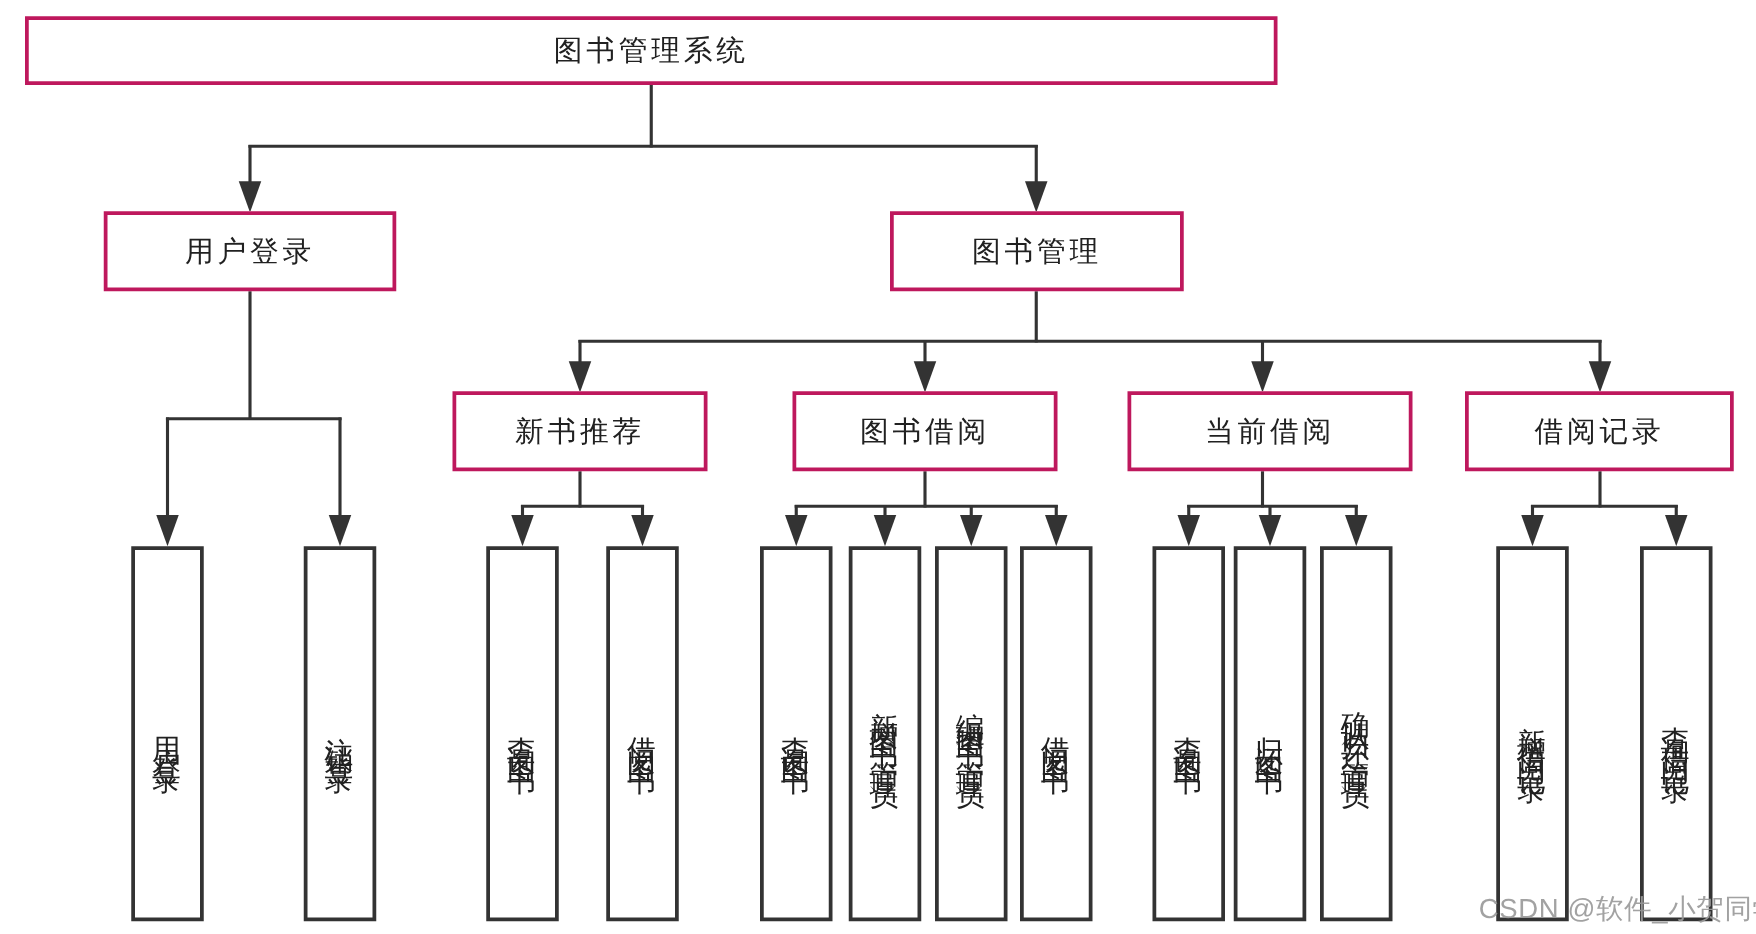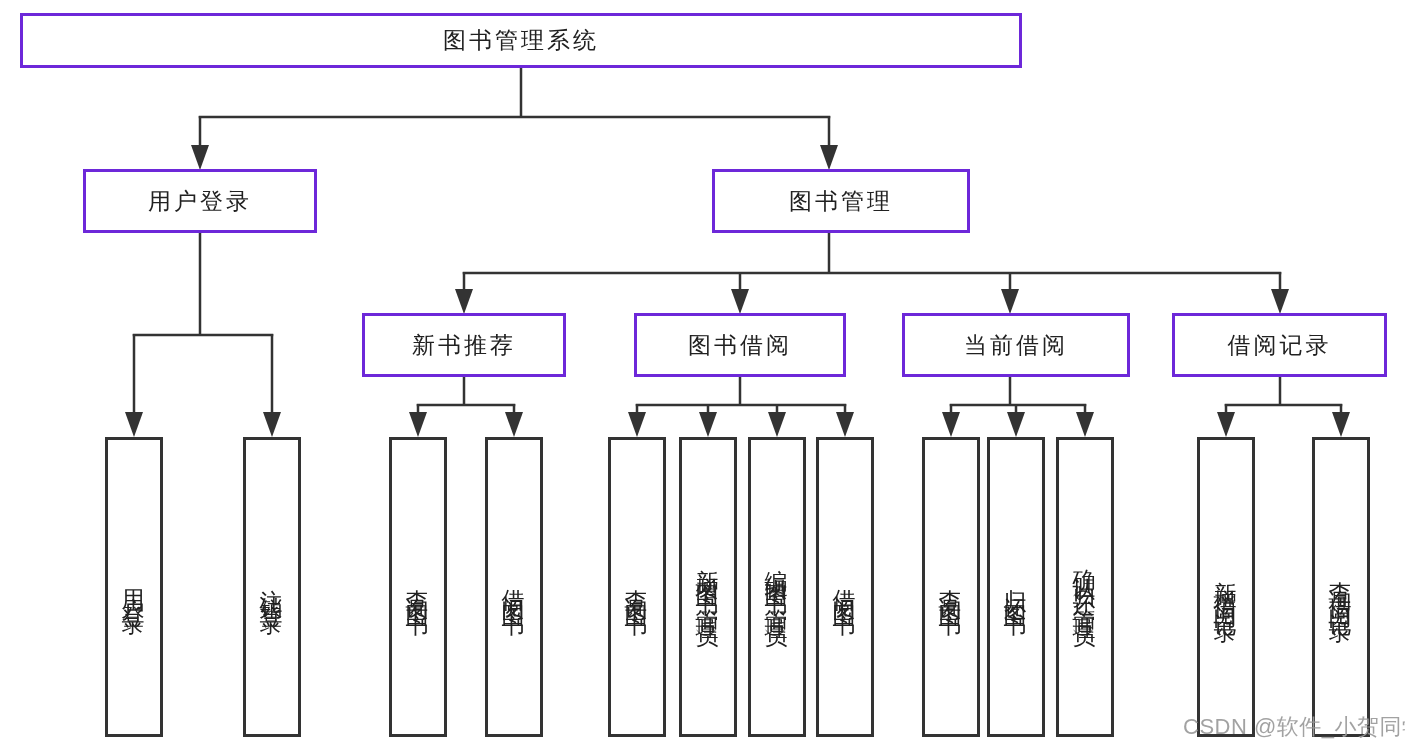--- a/index.html
+++ b/index.html
@@ -7,21 +7,21 @@
     position:relative;
     width:1405px;height:747px;
     background:#ffffff;
     font-family:"Liberation Sans","DejaVu Sans",sans-serif;
     color:#212121;
     overflow:hidden;
   }
   #connectors{position:absolute;left:0;top:0;width:1405px;height:747px;}
   .hbox{
     position:absolute;
-    border:3px solid #6d28d9;
+    border:3px solid #be185d;
     background:#ffffff;
     display:flex;align-items:center;justify-content:center;
     box-sizing:border-box;
     z-index:2;
   }
   .hlbl{
     font-size:23px;
     letter-spacing:3px;
     white-space:nowrap;
     color:#212121;
@@ -136,21 +136,21 @@
     </g>
   </svg>
 
   <div class="hbox" style="left:20px;top:13px;width:1002px;height:55px">
     <span class="hlbl">图书管理系统</span>
   </div>
 
   <div class="hbox" style="left:83px;top:169px;width:234px;height:64px">
     <span class="hlbl">用户登录</span>
   </div>
-  <div class="hbox" style="left:712px;top:169px;width:258px;height:64px">
+  <div class="hbox" style="left:712px;top:169px;width:235px;height:64px">
     <span class="hlbl">图书管理</span>
   </div>
 
   <div class="hbox" style="left:634px;top:313px;width:212px;height:64px">
     <span class="hlbl">图书借阅</span>
   </div>
   <div class="hbox" style="left:362px;top:313px;width:204px;height:64px">
     <span class="hlbl">新书推荐</span>
   </div>
   <div class="hbox" style="left:902px;top:313px;width:228px;height:64px">

